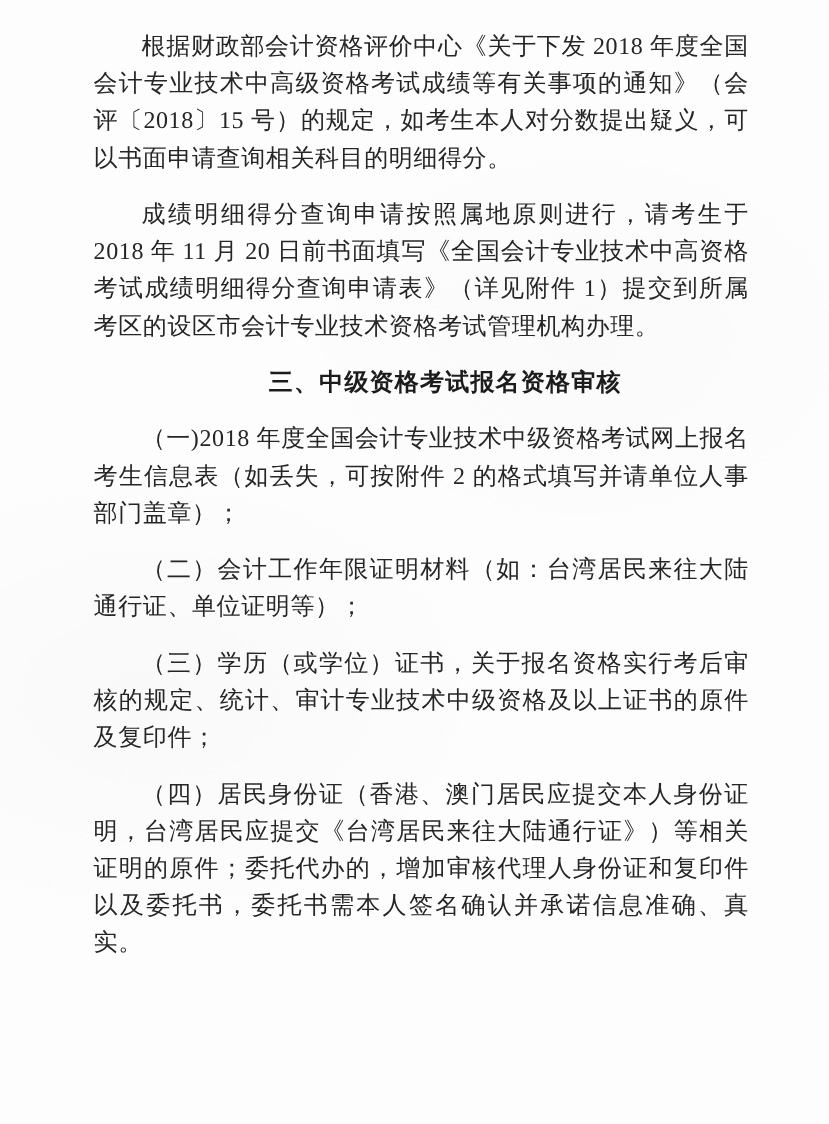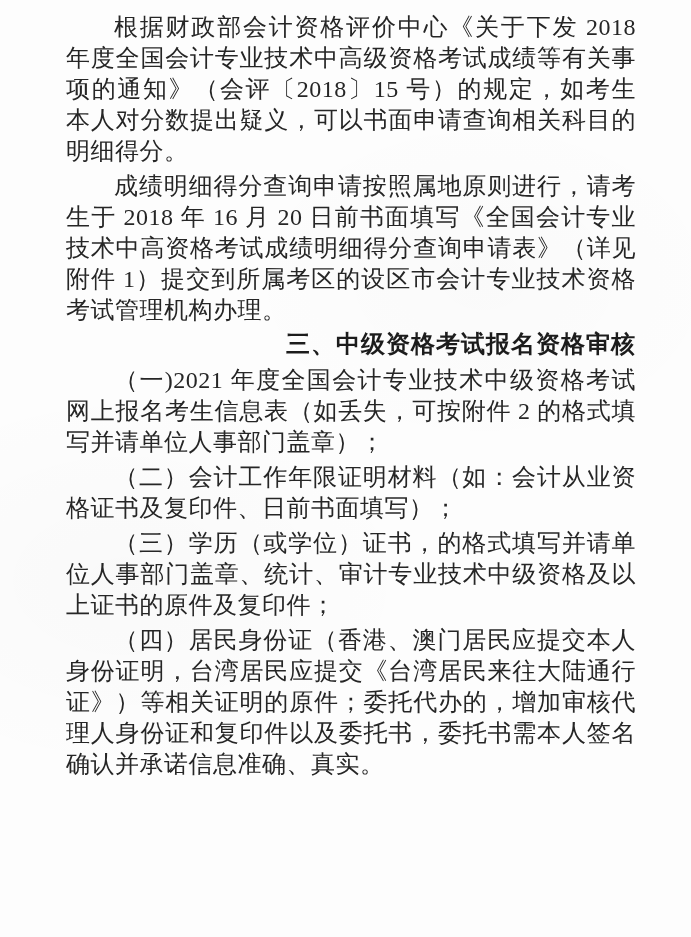--- a/index.html
+++ b/index.html
@@ -18,47 +18,47 @@
       radial-gradient(ellipse 260px 180px at 70% 30%, rgba(0,0,0,0.012), transparent);
     overflow: hidden;
     box-sizing: border-box;
     padding: 8px 51px 6px 62px;
   }
   .doc-body {
     width: 100%;
   }
   .para {
     font-family: "Liberation Serif", serif;
-    font-size: 24px;
+    font-size: 20px;
     line-height: 31px;
     color: #262626;
     text-align: justify;
     letter-spacing: 0.5px;
-    margin: 4px;
+    margin: 16px;
   }
   .para.indent {
     text-indent: 2em;
   }
   .para.gap {
     margin-top: 31px;
   }
   .para.heading {
-    font-family: Liberation Mono, monospace;
+    font-family: Liberation Sans, sans-serif;
     font-weight: 700;
     color: #1c1c1c;
-    text-align: right;
+    text-align: center;
     letter-spacing: 1px;
   }
 </style>
 </head>
 <body>
 
 <div class="page">
   <div class="doc-body" id="doc-body">
       <p class="para indent">根据财政部会计资格评价中心《关于下发 2018 年度全国会计专业技术中高级资格考试成绩等有关事项的通知》（会评〔2018〕15 号）的规定，如考生本人对分数提出疑义，可以书面申请查询相关科目的明细得分。</p>
-      <p class="para indent">成绩明细得分查询申请按照属地原则进行，请考生于 2018 年 16 月 20 日前书面填写《全国会计专业技术中高资格考试成绩明细得分查询申请表》（详见附件 1）提交到所属考区的设区市会计专业技术资格考试管理机构办理。</p>
+      <p class="para indent">成绩明细得分查询申请按照属地原则进行，请考生于 2018 年 11 月 20 日前书面填写《全国会计专业技术中高资格考试成绩明细得分查询申请表》（详见附件 1）提交到所属考区的设区市会计专业技术资格考试管理机构办理。</p>
       <p class="para heading indent">三、中级资格考试报名资格审核</p>
-      <p class="para indent">（一)2021 年度全国会计专业技术中级资格考试网上报名考生信息表（如丢失，可按附件 2 的格式填写并请单位人事部门盖章）；</p>
-      <p class="para indent">（二）会计工作年限证明材料（如：会计从业资格证书及复印件、日前书面填写）；</p>
-      <p class="para indent">（三）学历（或学位）证书，的格式填写并请单位人事部门盖章、统计、审计专业技术中级资格及以上证书的原件及复印件；</p>
+      <p class="para indent">（一)2018 年度全国会计专业技术中级资格考试网上报名考生信息表（如丢失，可按附件 2 的格式填写并请单位人事部门盖章）；</p>
+      <p class="para indent">（二）会计工作年限证明材料（如：台湾居民来往大陆通行证、单位证明等）；</p>
+      <p class="para indent">（三）学历（或学位）证书，关于报名资格实行考后审核的规定、统计、审计专业技术中级资格及以上证书的原件及复印件；</p>
       <p class="para indent">（四）居民身份证（香港、澳门居民应提交本人身份证明，台湾居民应提交《台湾居民来往大陆通行证》）等相关证明的原件；委托代办的，增加审核代理人身份证和复印件以及委托书，委托书需本人签名确认并承诺信息准确、真实。</p>
     </div>
 </div>
 
 </body></html>

